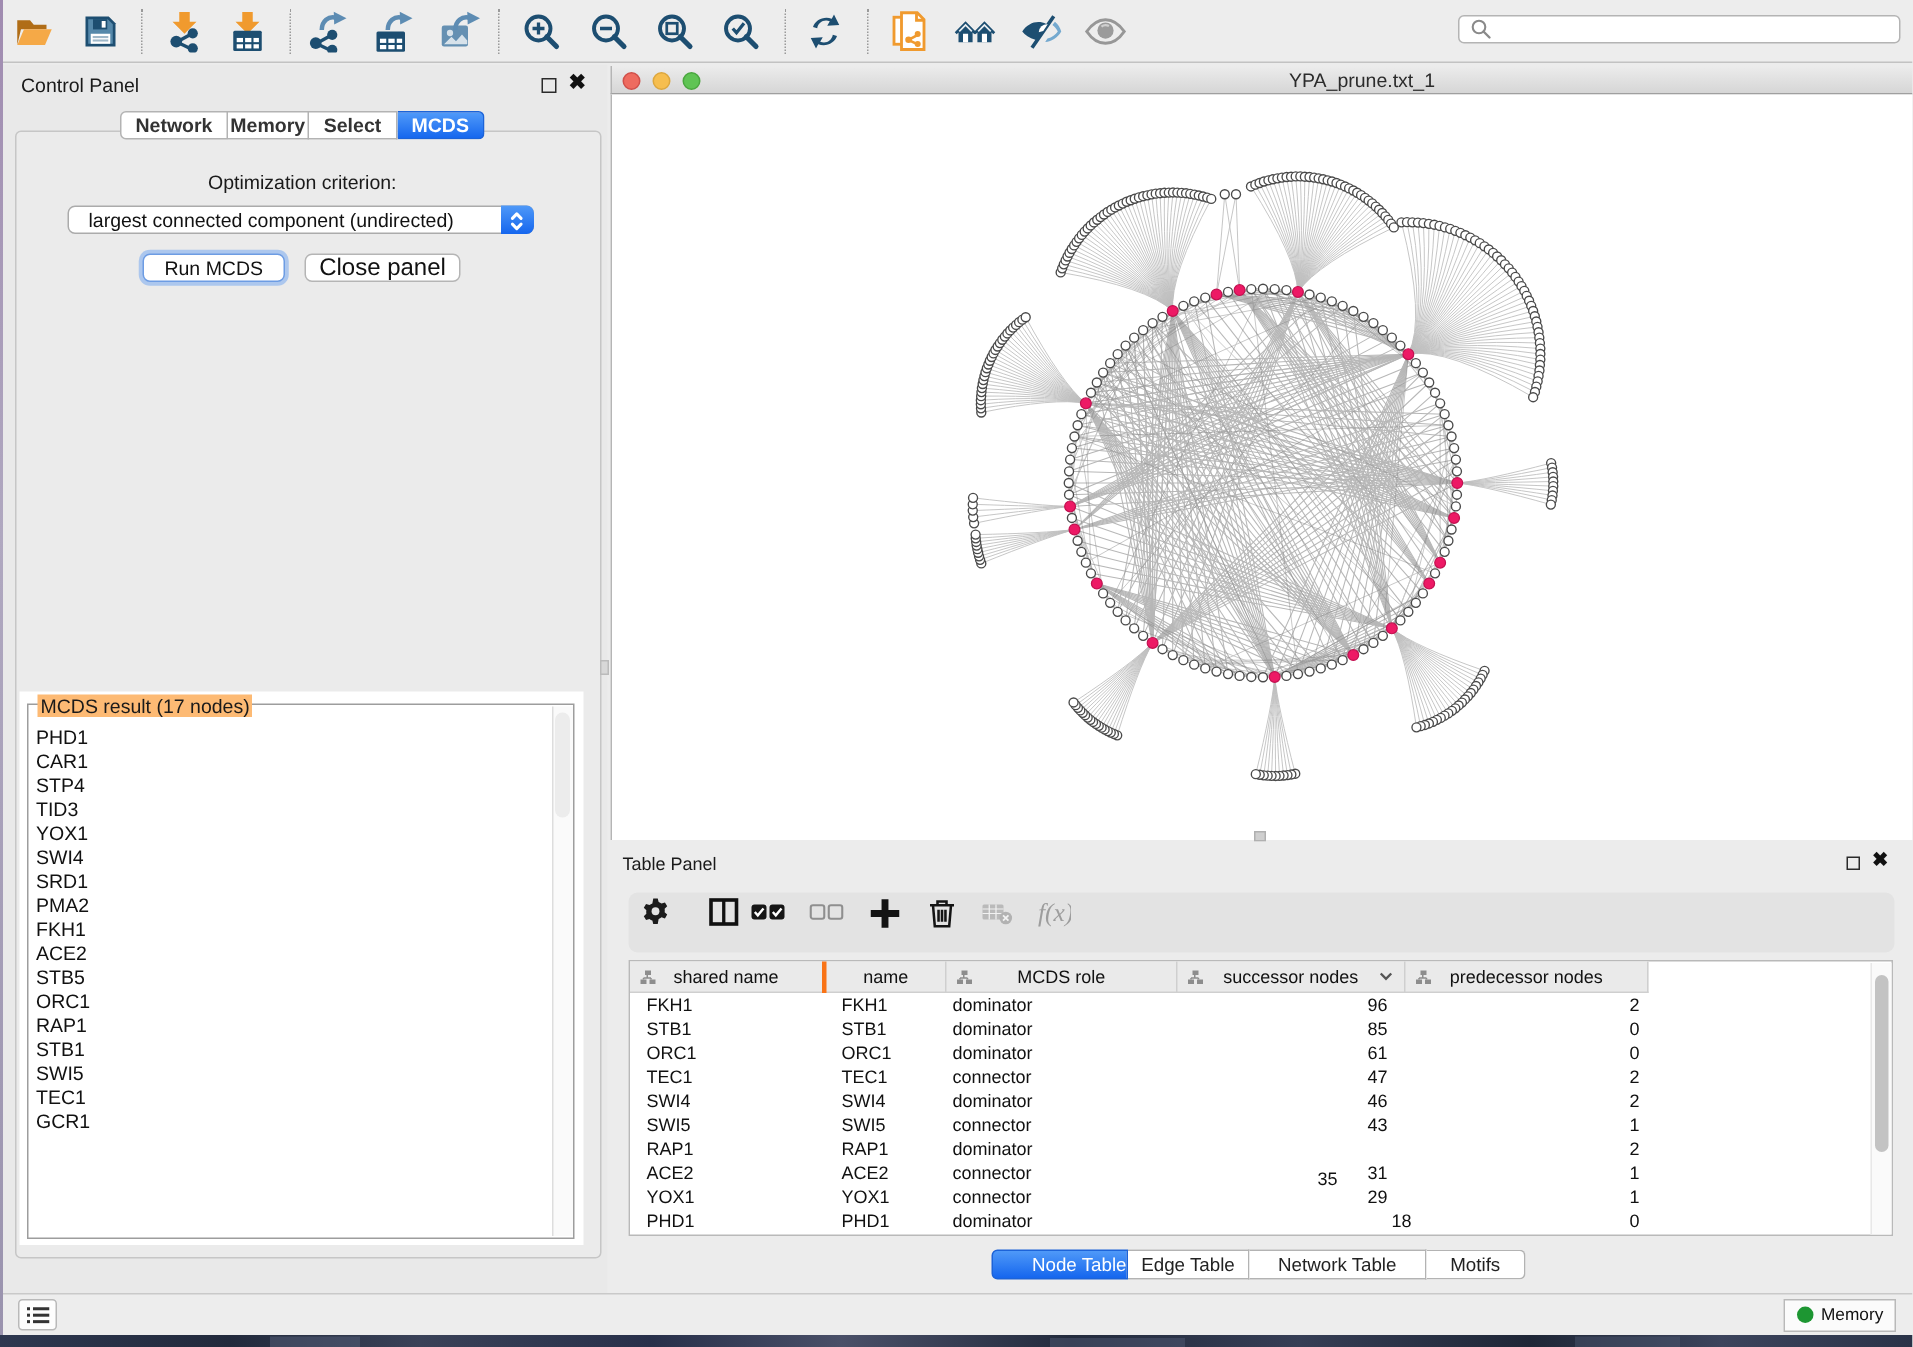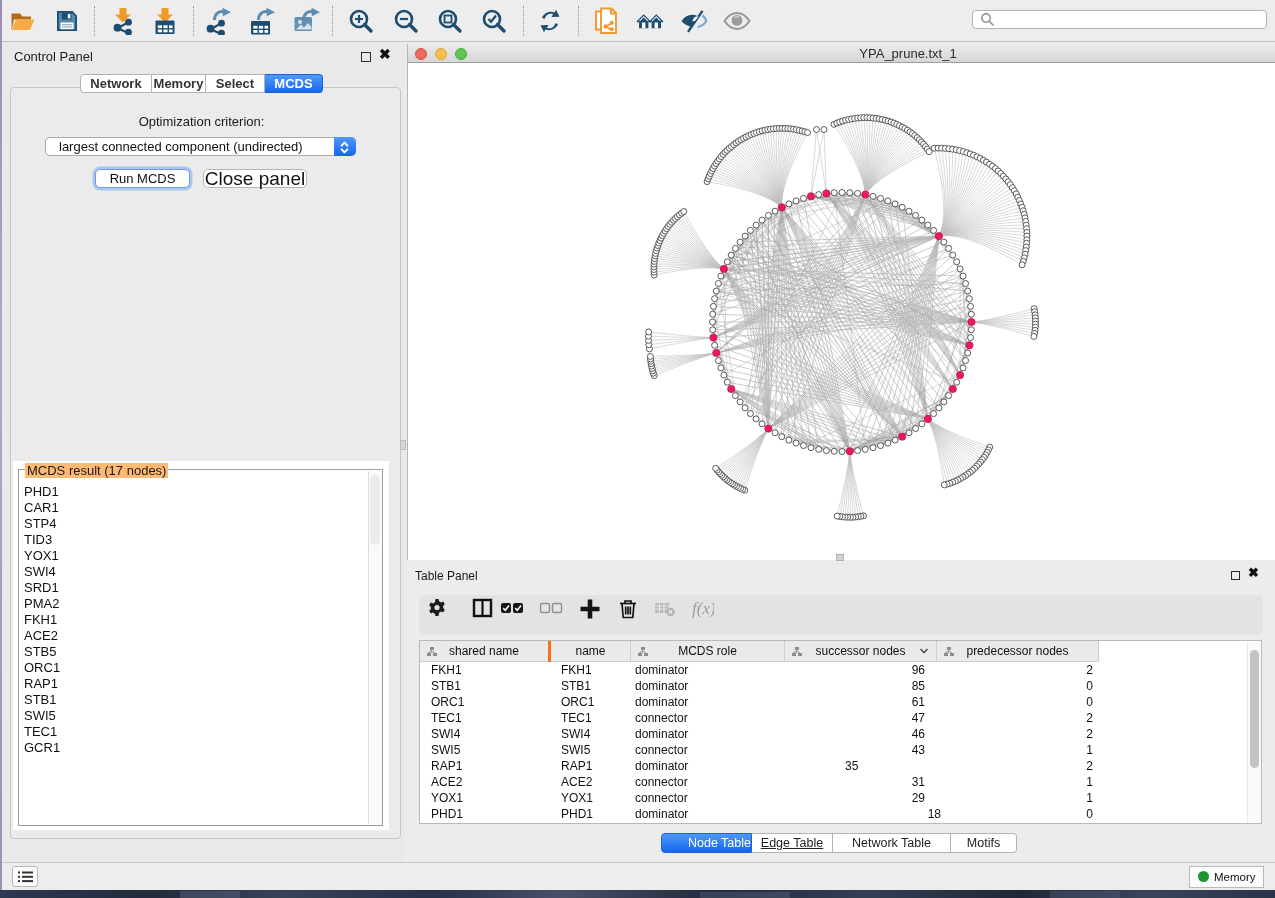--- a/index.html
+++ b/index.html
@@ -179,21 +179,21 @@
     <div class="abs" style="right:-1px;top:-1px;width:22px;height:19px;background:linear-gradient(#4f99f8,#1566ee);border-radius:0 5px 5px 0;"></div>
     <svg class="abs" style="right:4px;top:2px" width="13" height="15" viewBox="0 0 13 15">
         <g fill="none" stroke="#fff" stroke-width="2" stroke-linecap="round" stroke-linejoin="round">
           <path d="M3.6 5.6 L6.5 2.6 L9.4 5.6"></path>
           <path d="M3.6 9.4 L6.5 12.4 L9.4 9.4"></path>
         </g>
       </svg>
   </div>
   <div class="abs" style="left:0px;top:71px;width:399px;text-align:center;font-size:13px;color:#1a1a1a;">Optimization criterion:</div>
   <div class="abs" style="left:93px;top:126px;width:95px;height:19px;background:#fff;border:1px solid #6d9ce3;border-radius:5px;box-shadow:0 0 0 2.5px rgba(120,170,240,0.55);font-size:13px;color:#111;text-align:center;line-height:17px;">Run MCDS</div>
-  <div class="abs" style="left:201px;top:126px;width:104px;height:19px;background:#fff;border:1px solid #b5b5b5;border-radius:5px;font-size:19px;color:#111;text-align:center;line-height:17px;">Close panel</div>
+  <div class="abs" style="left:201px;top:126px;width:104px;height:19px;background:#fff;border:1px solid #b5b5b5;border-radius:5px;font-size:16px;color:#111;text-align:center;line-height:17px;">Close panel</div>
   <div class="abs" style="left:11px;top:418px;width:376px;height:369px;background:#fff;"></div>
   <div class="abs" style="left:16px;top:426px;width:365px;height:357px;border:1px solid #9d9d9d;"></div>
   <div class="abs" style="left:366px;top:428px;width:14px;height:353px;background:#fafafa;border-left:1px solid #ddd;"></div>
   <div class="abs" style="left:368px;top:432px;width:10px;height:70px;background:#ececec;border-radius:5px;"></div>
   <div class="abs" style="left:23px;top:420px;font-size:13px;color:#1a1a1a;background:#fdba74;padding:0 2px;">MCDS result (17 nodes)</div>
   <div class="abs" style="left:22px;top:441px;font-size:13px;color:#111;">
       <div style="height:16px;line-height:16px;">PHD1</div>
       <div style="height:16px;line-height:16px;">CAR1</div>
       <div style="height:16px;line-height:16px;">STP4</div>
       <div style="height:16px;line-height:16px;">TID3</div>
@@ -1462,21 +1462,21 @@
         <span class="abs" style="left:11px;">SWI5</span>
           <span class="abs" style="left:141px;">SWI5</span>
         <span class="abs" style="left:215px;">connector</span>
           <span class="abs" style="left:425px;width:80px;text-align:right;">43</span>
         <span class="abs" style="left:593px;width:80px;text-align:right;">1</span>
         </div>
         <div class="abs" style="left:0;top:96px;width:843px;height:16px;font-size:12px;color:#111;">
         <span class="abs" style="left:11px;">RAP1</span>
           <span class="abs" style="left:141px;">RAP1</span>
         <span class="abs" style="left:215px;">dominator</span>
-          <span class="abs" style="left:425px;width:80px;text-align:left;">35</span>
+          <span class="abs" style="left:425px;width:80px;text-align:center;margin-top:20px;">35</span>
         <span class="abs" style="left:593px;width:80px;text-align:right;">2</span>
         </div>
         <div class="abs" style="left:0;top:112px;width:843px;height:16px;font-size:12px;color:#111;">
         <span class="abs" style="left:11px;">ACE2</span>
           <span class="abs" style="left:141px;">ACE2</span>
         <span class="abs" style="left:215px;">connector</span>
           <span class="abs" style="left:425px;width:80px;text-align:right;">31</span>
         <span class="abs" style="left:593px;width:80px;text-align:right;">1</span>
         </div>
         <div class="abs" style="left:0;top:128px;width:843px;height:16px;font-size:12px;color:#111;">
@@ -1493,21 +1493,21 @@
           <span class="abs" style="left:441px;width:80px;text-align:right;">18</span>
         <span class="abs" style="left:593px;width:80px;text-align:right;">0</span>
         </div>
       </div>
     <div class="abs" style="left:827px;top:1px;width:14px;height:181px;background:#fafafa;border-left:1px solid #e8e8e8;"></div>
     <div class="abs" style="left:830px;top:9px;width:9px;height:118px;background:#c3c3c3;border-radius:5px;"></div>
   </div>
 
     <div class="abs" style="left:254px;top:272px;height:20px;display:flex;font-size:12.5px;">
       <div style="width:91px;background:linear-gradient(#4f99f8,#1566ee);border:1px solid #1c63d8;border-radius:4px 0 0 4px;color:#fff;text-align:right;line-height:18px;">Node Table</div>
-      <div style="width:81px;background:#fff;border:1px solid #b3b3b3;border-left:none;color:#222;text-align:center;line-height:18px;text-decoration:underline;">Edge Table</div>
+      <div style="width:81px;background:#fff;border:1px solid #b3b3b3;border-left:none;color:#222;text-align:center;line-height:18px;">Edge Table</div>
       <div style="width:118px;background:#fff;border:1px solid #b3b3b3;border-left:none;color:#222;text-align:center;line-height:18px;">Network Table</div>
       <div style="width:66px;background:#fff;border:1px solid #b3b3b3;border-left:none;border-radius:0 4px 4px 0;color:#222;text-align:center;line-height:18px;">Motifs</div>
     </div>
 </div>
 <div class="abs" style="left:400px;top:440px;width:6px;height:10px;background:#d8d8d8;border:1px solid #bbb;"></div>
 
 <div class="abs" style="left:0;top:862px;width:1275px;height:28px;background:#ededed;border-top:1px solid #c9c9c9;">
   <div class="abs" style="left:12px;top:3px;width:26px;height:21px;background:#fdfdfd;border:1px solid #b9b9b9;border-radius:3px;">
     <svg class="abs" style="left:5px;top:4px" width="15" height="12" viewBox="0 0 15 12">
         <g fill="#333">

